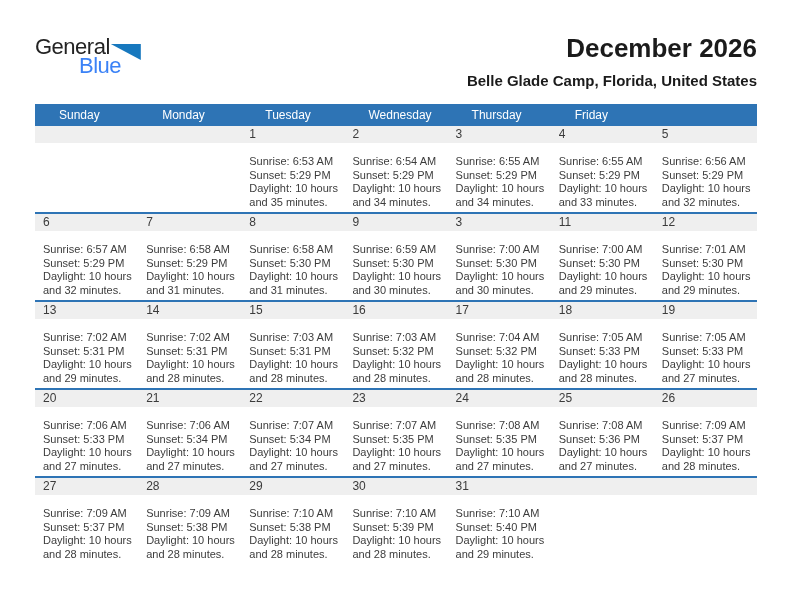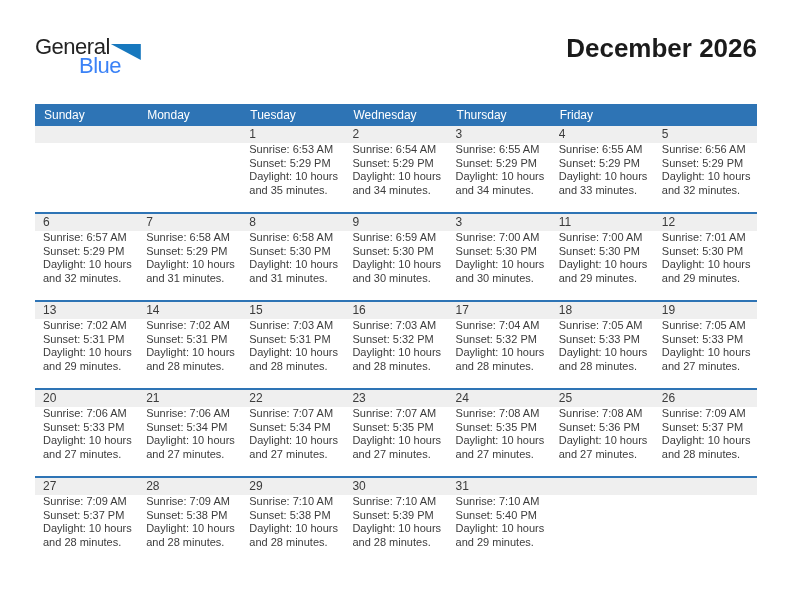--- a/index.html
+++ b/index.html
@@ -28,54 +28,55 @@
   .title-block { position:absolute; right:35px; top:33px; text-align:right;font-weight:bold; }
   .page-title { font-size:26px; color:#1b1b1b; }
   .page-subtitle { font-size:15px; color:#1b1b1b; margin-top:8px; }
 
   
   .calendar { position:absolute; left:35px; top:104px; width:722px; }
   .weekday-row {
     display:grid; grid-template-columns:repeat(7,1fr);
     background:#2E74B5; height:22px;
   }
-  .weekday-cell { color:#ffffff; font-size:12px; line-height:22px; padding-left:9px; overflow:hidden; white-space:nowrap; }
+  .weekday-cell { color:#ffffff; font-size:12px; line-height:22px; padding-left:24px; overflow:hidden; white-space:nowrap; }
 
   .week-row {
     display:grid; grid-template-columns:repeat(7,1fr);
     border-top:2px solid #2E74B5;
     height:86px;
     background:#ffffff;
   }
   .week-row.first { border-top:none; }
 
   .day-cell { overflow:hidden; }
   .num-band {
     background:#EFEFEF;
     height:17px; font-size:12px; line-height:17px;
     padding-left:8px; color:#3b3b3b;
   }
-  .cell-body { padding:0 4px 0 8px; }
+  .cell-body { padding:12px 4px 0 8px; }
   .cell-line { font-size:11px; line-height:13.5px; color:#3c3c3c; white-space:nowrap; }
 </style>
 </head>
 <body>
 
 <div class="page">
 
   <div class="logo">
     <div class="logo-top">
       <span class="logo-general">General</span>
       <span class="logo-triangle"></span>
     </div>
     <div class="logo-blue">Blue</div>
   </div>
 
   <div class="title-block">
     <div class="page-title">December 2026</div>
+    <div class="page-subtitle">Belle Glade Camp, Florida, United States</div>
   </div>
 
   <div class="calendar">
     <div class="weekday-row">
       <div class="weekday-cell">Sunday</div>
       <div class="weekday-cell">Monday</div>
       <div class="weekday-cell">Tuesday</div>
       <div class="weekday-cell">Wednesday</div>
       <div class="weekday-cell">Thursday</div>
       <div class="weekday-cell">Friday</div>

